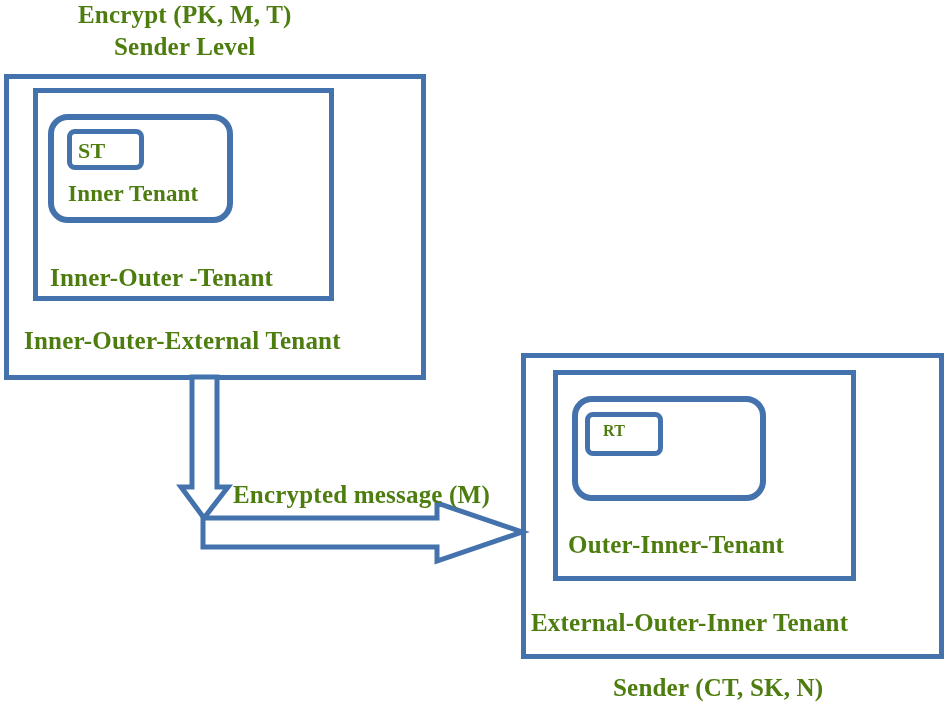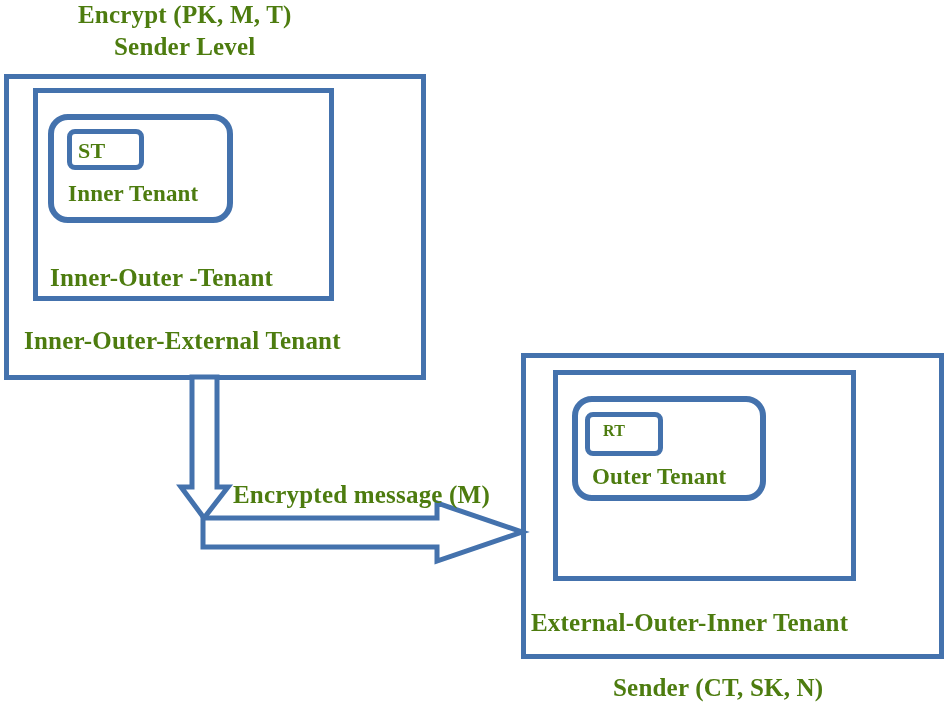--- a/index.html
+++ b/index.html
@@ -123,22 +123,22 @@
   <div class="box box-sq" id="receiver-outer-box"></div>
 
   <div class="box box-sq" id="receiver-mid-box"></div>
 
   <div class="box box-round" id="receiver-round-box"></div>
 
   <div class="box box-chip" id="receiver-chip-box"></div>
 
   <div class="lbl t-rt">RT</div>
 
-  <div class="lbl t-outerten">Outer Tenant</div>
 
+  <div class="lbl t-outinten">Outer-Inner-Tenant</div>
 
   <div class="lbl t-extoutin">External-Outer-Inner Tenant</div>
 
   <div class="lbl t-decrypt">Sender (CT, SK, N)</div>
 
   <svg class="arrow-layer" viewBox="0 0 950 705" width="950" height="705">
 
     <polygon points="192,377 217,377 217,487 228,487 204,518 181,487 192,487" fill="#ffffff" stroke="#4472ad" stroke-width="5" stroke-linejoin="miter"></polygon>
 
     <polygon points="203,518 437,518 437,503 522,532 437,561 437,547 203,547" fill="#ffffff" stroke="#4472ad" stroke-width="5" stroke-linejoin="miter"></polygon>

